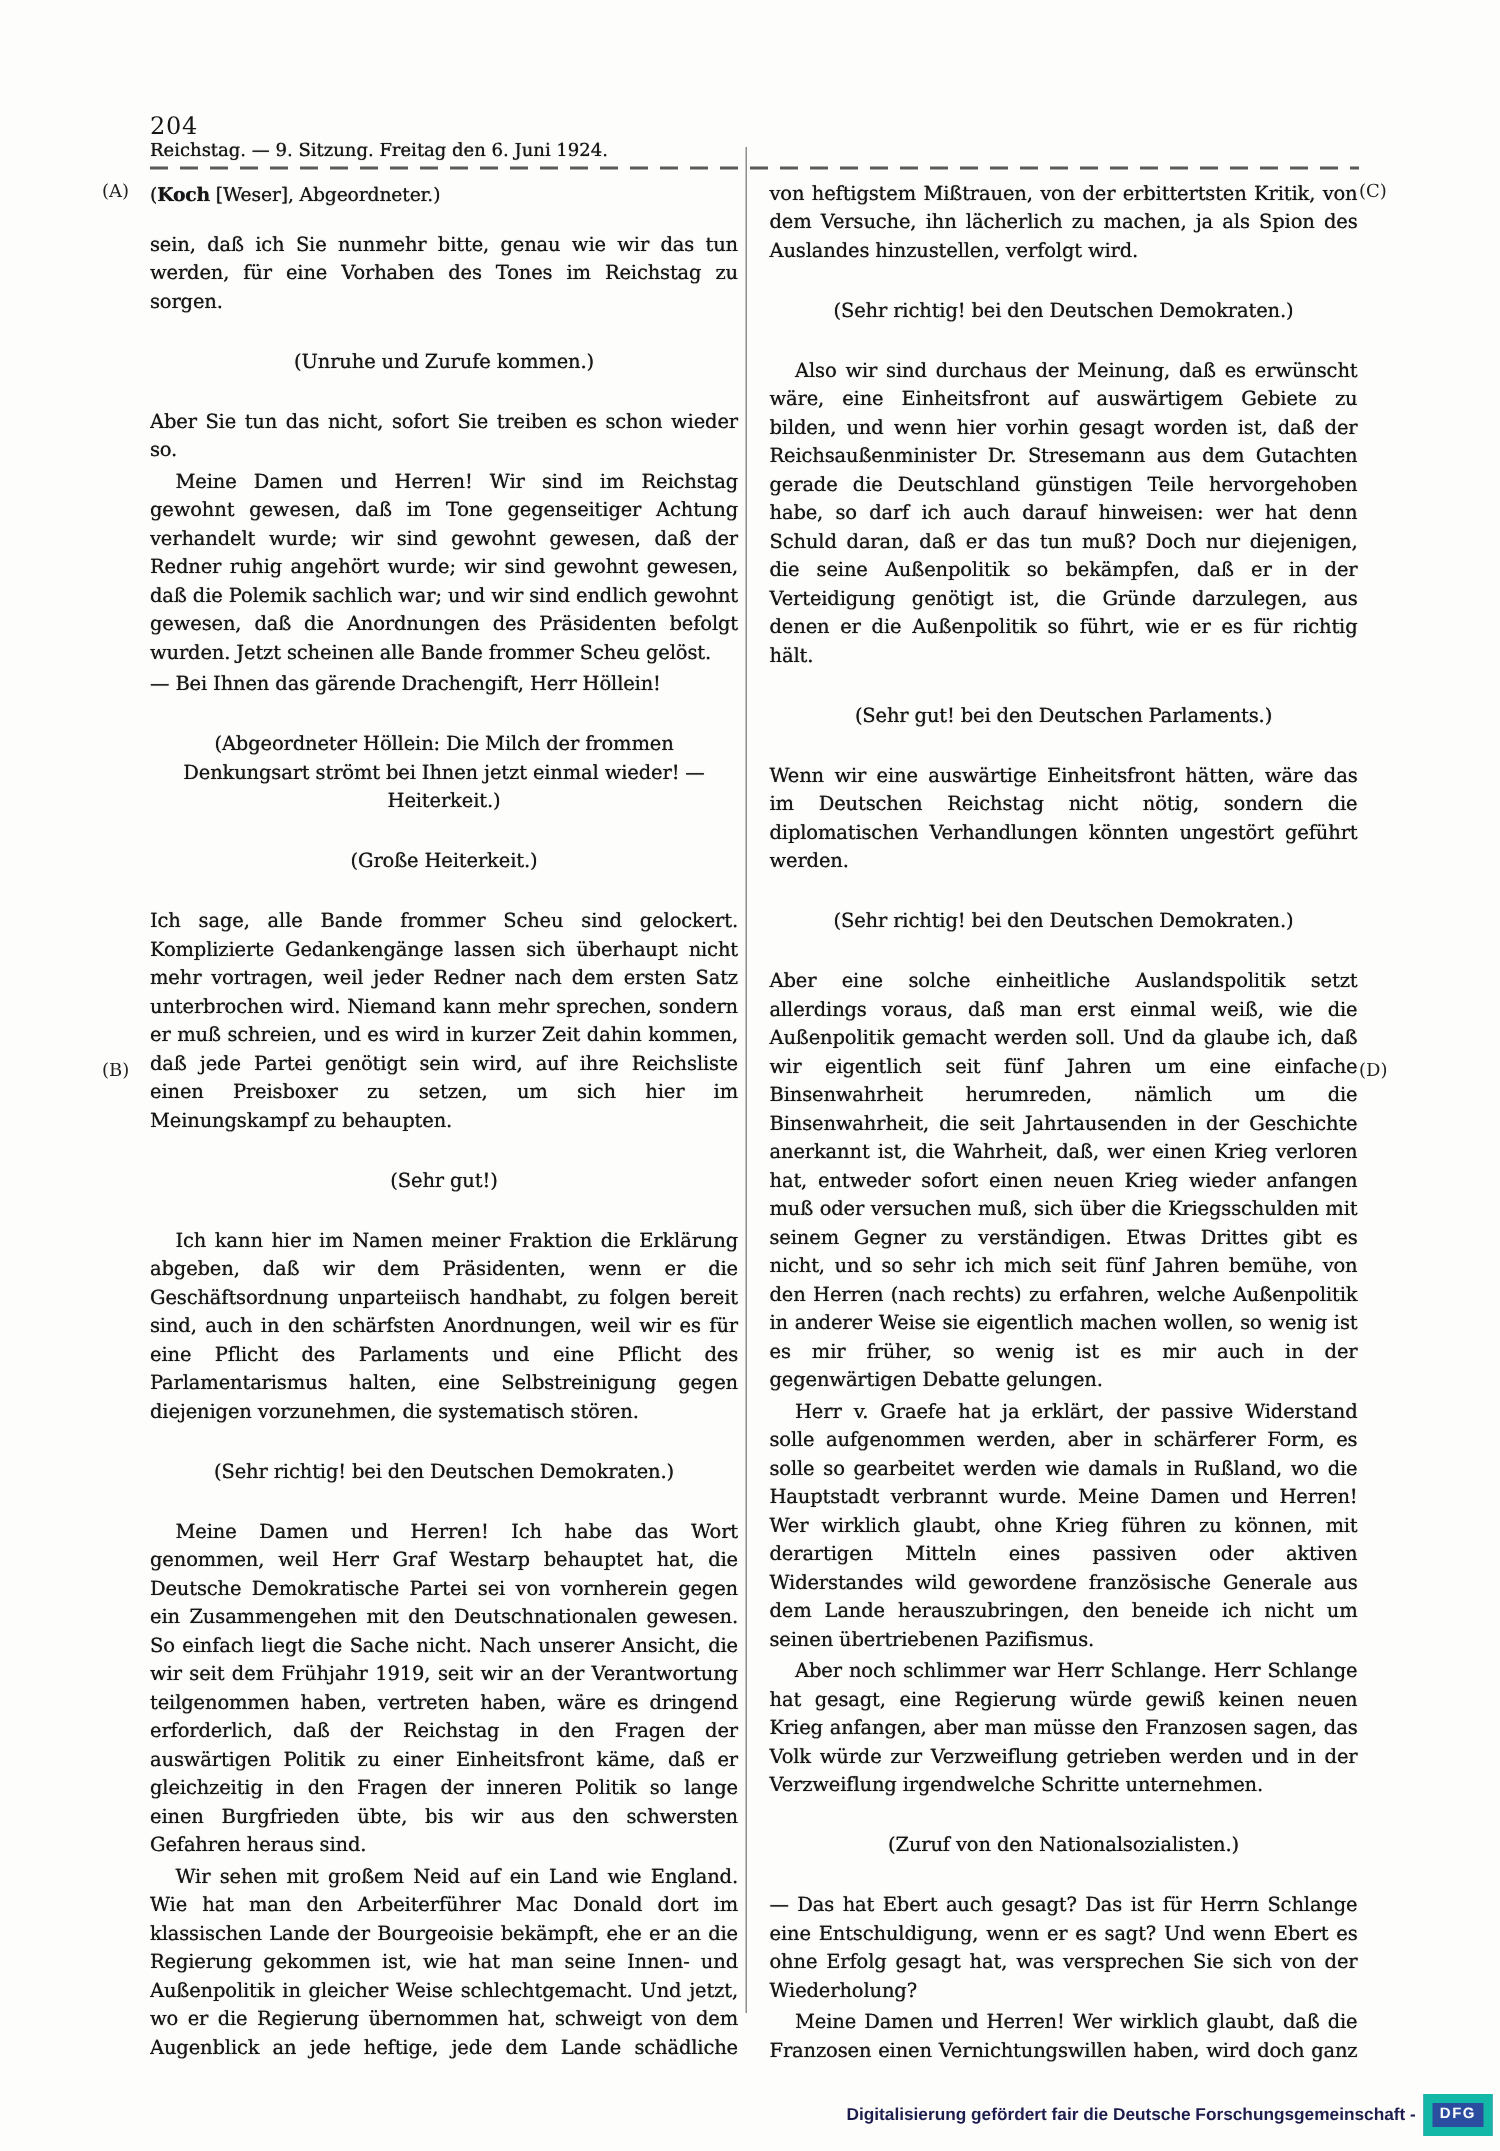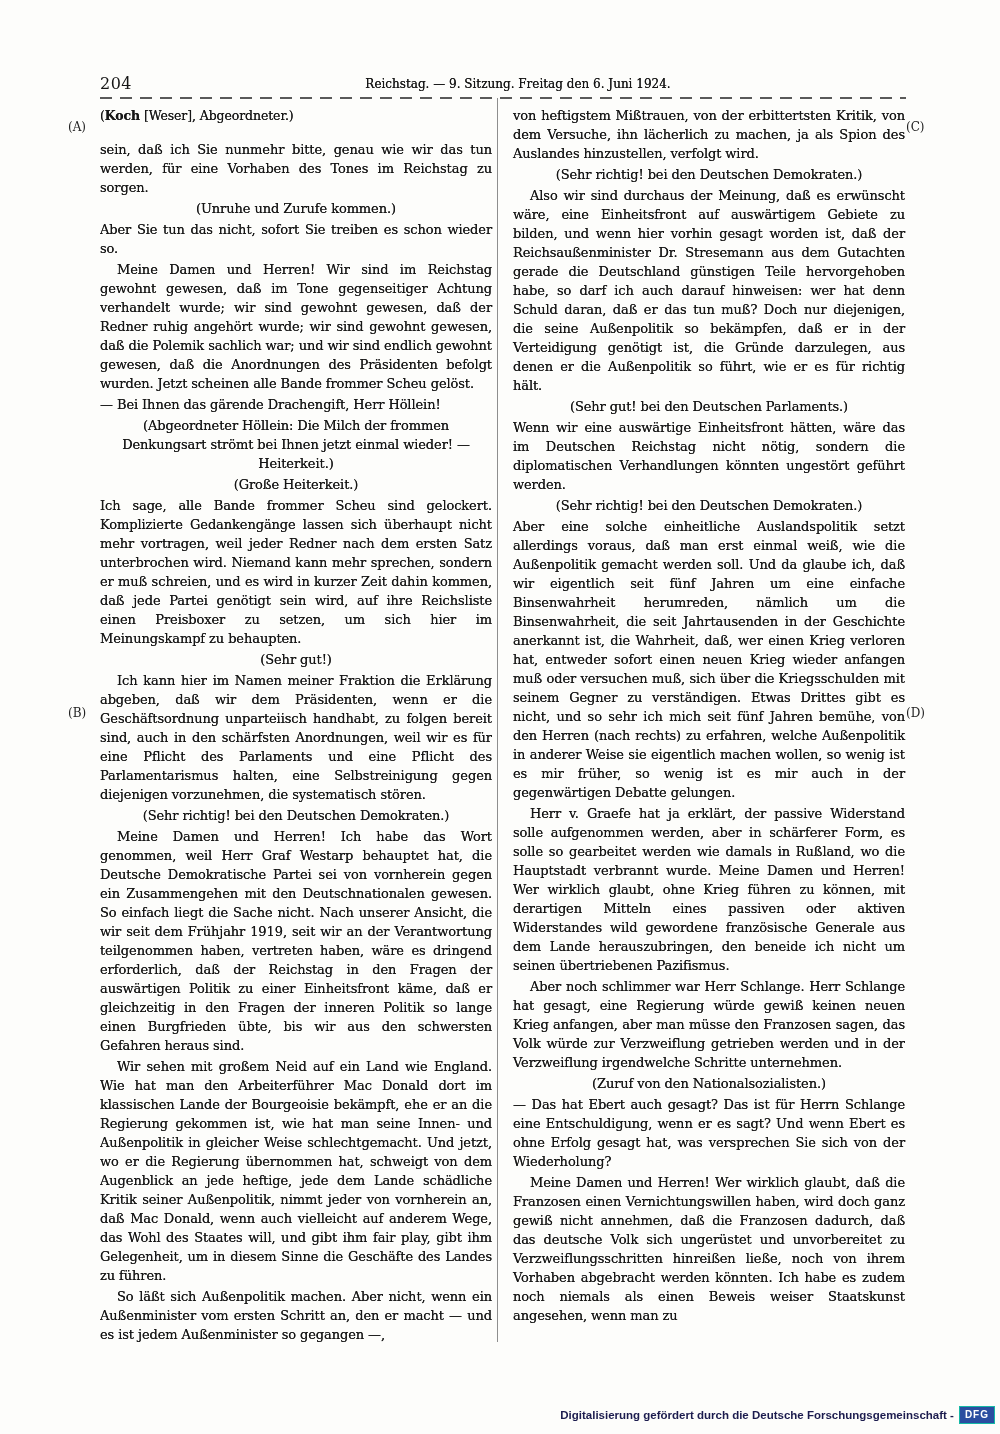--- a/index.html
+++ b/index.html
@@ -6,46 +6,46 @@
   body{
     width:1000px;height:1434px;
     background:#fdfdfb;
     color:#161616;
     font-family:"DejaVu Serif", serif;
     overflow:hidden;
     position:relative;
     -webkit-hyphens:auto;hyphens:auto;
   }
   .sheet{position:absolute;left:100px;top:74px;width:806px;}
-  .header{display:flex;align-items:center;}
+  .header{display:flex;align-items:flex-start;flex-direction:column;}
   .pagenum{width:90px;font-size:16px;letter-spacing:.5px;}
   .htitle{flex:1;text-align:center;font-size:12px;text-shadow:0 0 .6px rgba(0,0,0,.85);}
   .hspacer{width:60px;}
   .rule{margin-top:4px;height:2px;
     background:repeating-linear-gradient(90deg,#3d3d3d 0 12px,rgba(0,0,0,0) 12px 20px);
     opacity:.85;}
   .cols{display:flex;gap:21px;margin-top:7px;height:1256px;overflow:hidden;}
   .col{width:392px;font-size:13px;line-height:19px;letter-spacing:-.1px;
        text-align:justify;text-shadow:0 0 .55px rgba(0,0,0,.8);}
   .blk{margin:0 0 2px 0;}
   .p{text-indent:0;}
   .p-indent{text-indent:17px;}
-  .stage{text-align:center;text-indent:0;margin:2px 0;}
+  .stage{text-align:center;text-indent:0;margin:21px 0;}
   .speaker{font-size:12.5px;margin-bottom:15px;}
   .speaker b{font-weight:bold;}
   .divider{position:absolute;left:497px;top:98px;width:1px;height:1244px;background:#8e8e8e;}
   .mletter{position:absolute;font-size:12px;color:#222;font-family:"DejaVu Serif",serif;}
   #mA{left:68px;top:120px;}
   #mB{left:68px;top:706px;}
   #mC{left:906px;top:120px;}
   #mD{left:906px;top:706px;}
   .footer{position:absolute;right:5px;bottom:10px;display:flex;align-items:center;gap:5px;
     font-family:"Liberation Sans",sans-serif;font-weight:bold;font-size:11.5px;color:#1c1c4e;}
   .dfg{background:#2a4da0;color:#ffffff;font-size:10px;line-height:14px;
-    padding:1px 5px;letter-spacing:1px;border:1px solid #14b8a6;text-align:right;}
+    padding:1px 5px;letter-spacing:1px;border:6px solid #14b8a6;text-align:right;}
 </style>
 </head>
 <body>
 
 <div class="divider"></div>
 
 <span class="mletter" id="mA">(A)</span>
 <span class="mletter" id="mB">(B)</span>
 <span class="mletter" id="mC">(C)</span>
 <span class="mletter" id="mD">(D)</span>
@@ -90,15 +90,15 @@
           <p class="blk p-indent">Aber noch schlimmer war Herr Schlange. Herr Schlange hat gesagt, eine Regierung würde gewiß keinen neuen Krieg anfangen, aber man müsse den Franzosen sagen, das Volk würde zur Verzweiflung getrieben werden und in der Verzweiflung irgendwelche Schritte unternehmen.</p>
           <p class="blk stage">(Zuruf von den Nationalsozialisten.)</p>
           <p class="blk p">— Das hat Ebert auch gesagt? Das ist für Herrn Schlange eine Entschuldigung, wenn er es sagt? Und wenn Ebert es ohne Erfolg gesagt hat, was versprechen Sie sich von der Wiederholung?</p>
           <p class="blk p-indent">Meine Damen und Herren! Wer wirklich glaubt, daß die Franzosen einen Vernichtungswillen haben, wird doch ganz gewiß nicht annehmen, daß die Franzosen dadurch, daß das deutsche Volk sich ungerüstet und unvorbereitet zu Verzweiflungsschritten hinreißen ließe, noch von ihrem Vorhaben abgebracht werden könnten. Ich habe es zudem noch niemals als einen Beweis weiser Staatskunst angesehen, wenn man zu</p>
         </div>
     </div>
   </div>
 </div>
 
 <div class="footer">
-  <span>Digitalisierung gefördert durch die Deutsche Forschungsgemeinschaft -</span>
+  <span>Digitalisierung gefördert fair die Deutsche Forschungsgemeinschaft -</span>
   <span class="dfg">DFG</span>
 </div>
 
 </body></html>

